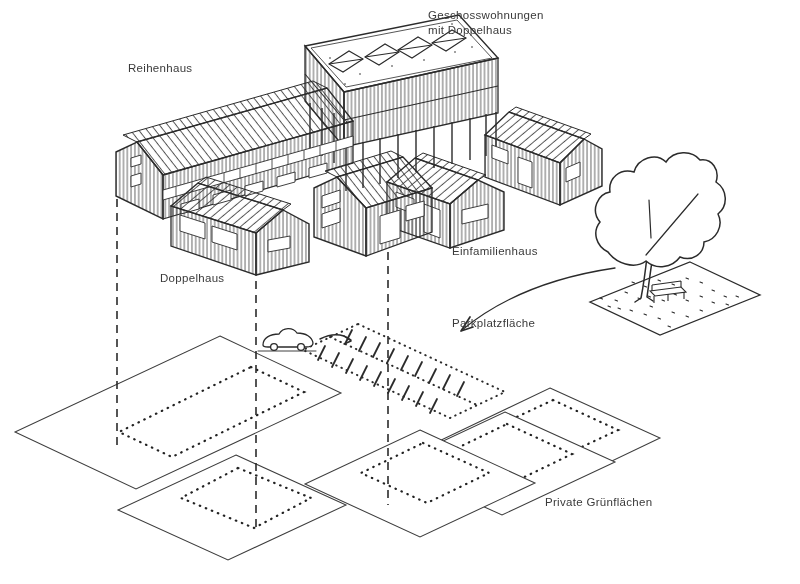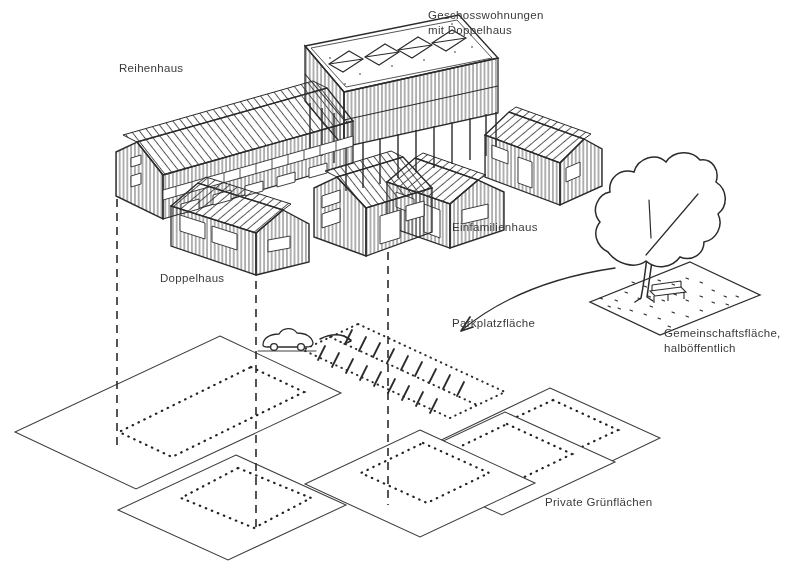--- a/index.html
+++ b/index.html
@@ -194,19 +194,18 @@
     <polygon points="283,210 198,183 171,206 256,233" fill="url(#rB)" stroke-width="1.4"></polygon>
     <polygon points="256,233 283,210 309,224 309,262 256,275" fill="url(#vh)" stroke-width="1.4"></polygon>
     <polygon points="268,240 290,236 290,248 268,252" fill="#ffffff" stroke-width="0.9"></polygon>
     <polygon points="171,206 256,233 256,275 171,246" fill="url(#vh)" stroke-width="1.3"></polygon>
     <polygon points="180,215 205,223 205,239 180,231" fill="#ffffff" stroke-width="0.9"></polygon>
     <polygon points="212,226 237,234 237,250 212,242" fill="#ffffff" stroke-width="0.9"></polygon>
   </g>
 </svg>
 
 <div class="lbl" style="left:428px;top:8px"><span>Geschosswohnungen</span><br><span>mit Doppelhaus</span></div>
-<div class="lbl" style="left:119px;top:61px">Reihenhaus</div>
+<div class="lbl" style="left:128px;top:61px">Reihenhaus</div>
 <div class="lbl" style="left:160px;top:271px">Doppelhaus</div>
-<div class="lbl" style="left:452px;top:220px">Einfamilienhaus</div>
+<div class="lbl" style="left:452px;top:244px">Einfamilienhaus</div>
 <div class="lbl" style="left:452px;top:316px">Parkplatzfläche</div>
-<div class="lbl" style="left:664px;top:326px"><span>Gemeinschaftsfläche,</span><br><span>halböffentlich</span></div>
 <div class="lbl" style="left:545px;top:495px">Private Grünflächen</div>
 </div>
 
 </body></html>

